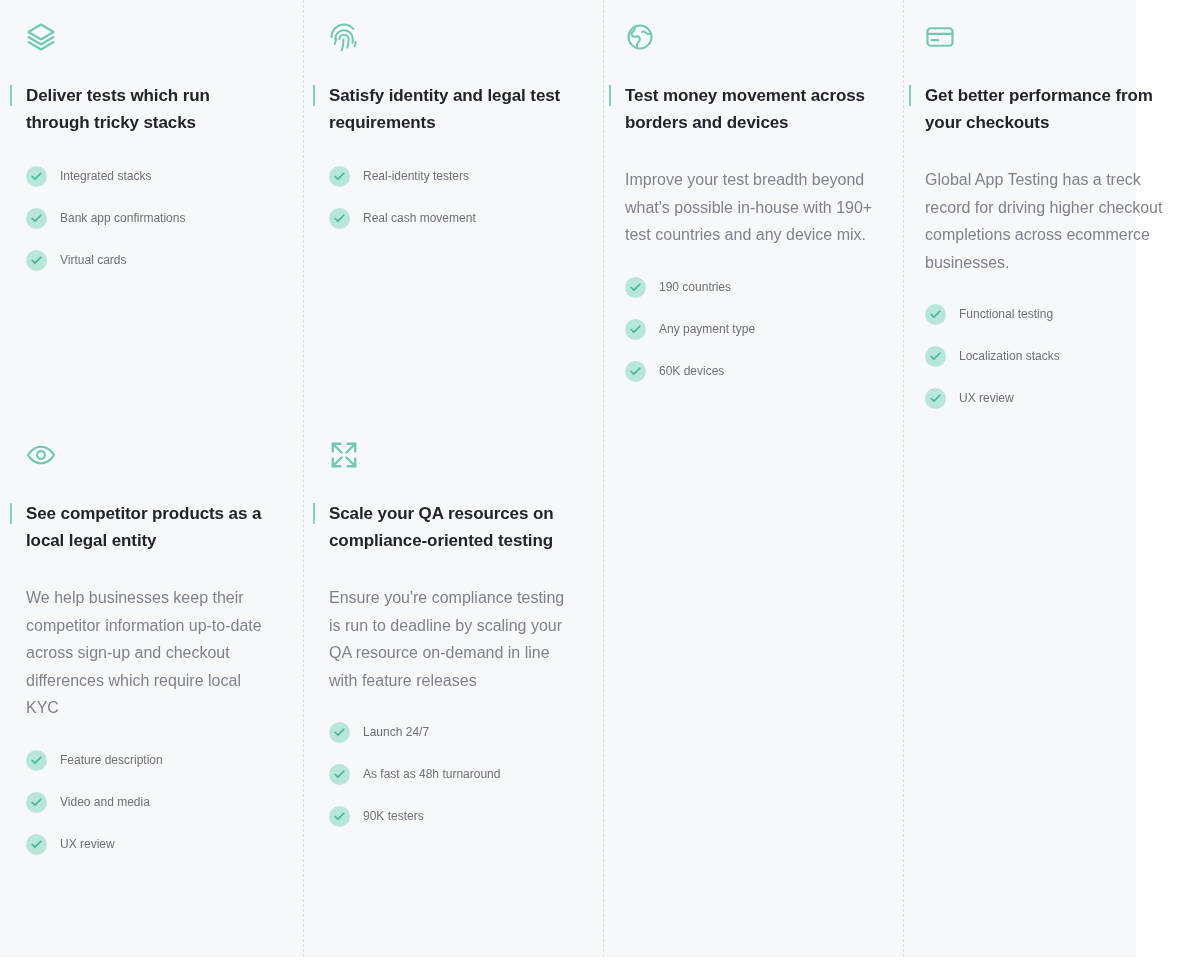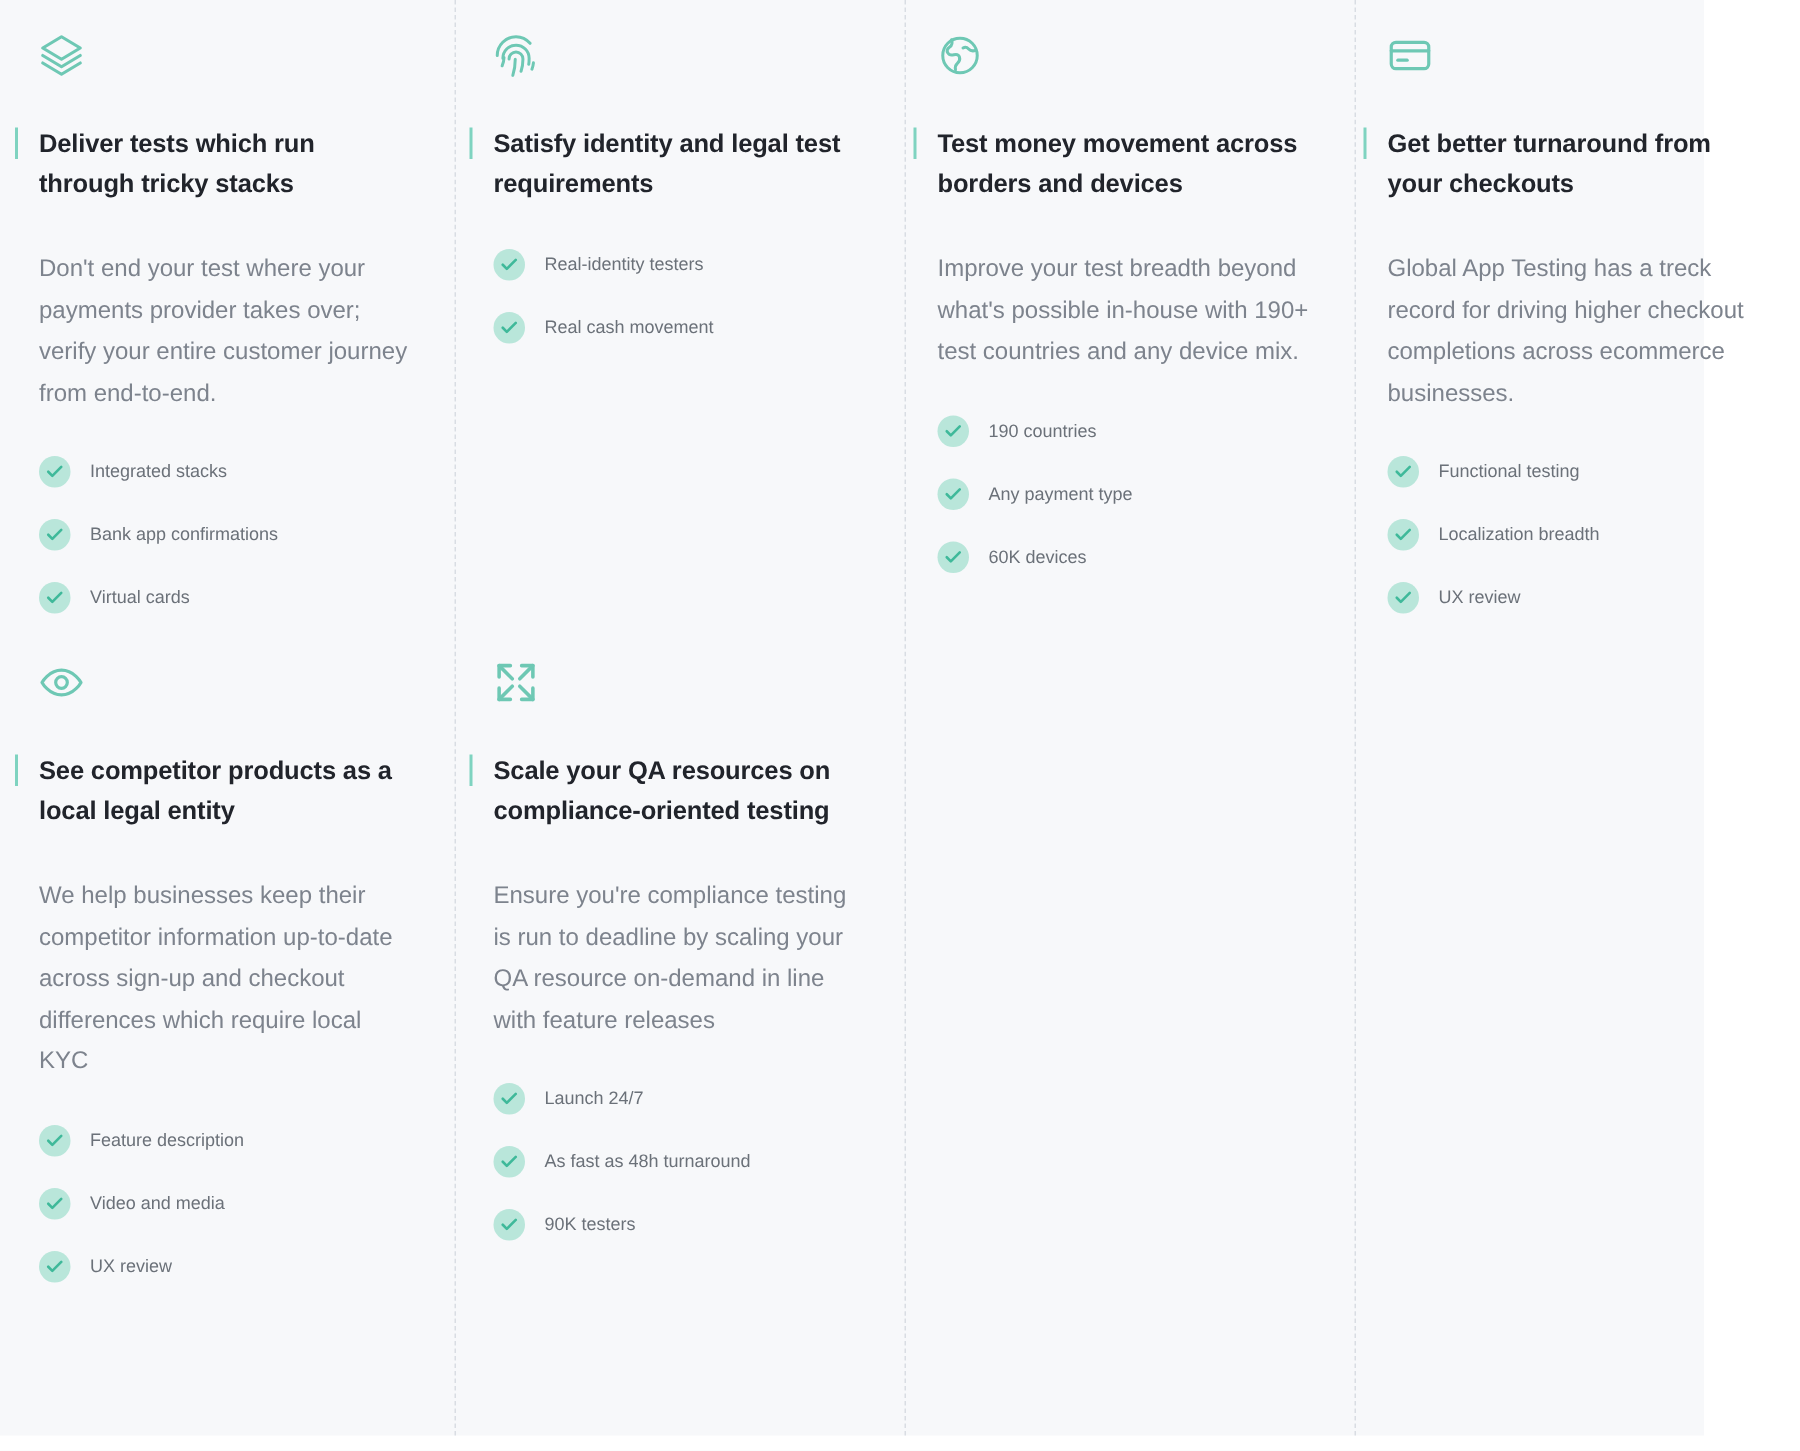--- a/index.html
+++ b/index.html
@@ -154,21 +154,20 @@
         <svg viewBox="0 0 24 24" fill="none" stroke="currentColor" stroke-width="1.7" stroke-linecap="round" stroke-linejoin="round">
           <polygon points="12 2 22 8 12 14 2 8 12 2"></polygon>
           <polyline points="2 12 12 18 22 12"></polyline>
           <polyline points="2 16 12 22 22 16"></polyline>
         </svg>
       </div>
       <div class="heading-wrap">
         <span class="accent-bar"></span>
         <h3 class="heading">Deliver tests which run through tricky stacks</h3>
       </div>
-      <p class="body-text">Don't end your test where your payments provider takes over; verify your entire customer journey from end-to-end.</p>
       <ul class="check-list">
         <li class="check-item">
           <span class="check-badge">
             <svg viewBox="0 0 24 24" fill="none" stroke="currentColor" stroke-width="3.2" stroke-linecap="round" stroke-linejoin="round">
                 <polyline points="20 6 9 17 4 12"></polyline>
               </svg>
           </span>
           <span class="check-label">Integrated stacks</span>
         </li>
         <li class="check-item">
@@ -269,39 +268,39 @@
     <div class="cell c4">
       <div class="feature-icon">
         <svg viewBox="0 0 24 24" fill="none" stroke="currentColor" stroke-width="1.7" stroke-linecap="round" stroke-linejoin="round">
           <rect x="2" y="5" width="20" height="14" rx="2.5"></rect>
           <line x1="2" y1="9.5" x2="22" y2="9.5"></line>
           <line x1="5.5" y1="14.5" x2="10.5" y2="14.5"></line>
         </svg>
       </div>
       <div class="heading-wrap">
         <span class="accent-bar"></span>
-        <h3 class="heading">Get better turnaround from your checkouts</h3>
+        <h3 class="heading">Get better performance from your checkouts</h3>
       </div>
       <p class="body-text">Global App Testing has a treck record for driving higher checkout completions across ecommerce businesses.</p>
       <ul class="check-list">
         <li class="check-item">
           <span class="check-badge">
             <svg viewBox="0 0 24 24" fill="none" stroke="currentColor" stroke-width="3.2" stroke-linecap="round" stroke-linejoin="round">
                 <polyline points="20 6 9 17 4 12"></polyline>
               </svg>
           </span>
           <span class="check-label">Functional testing</span>
         </li>
         <li class="check-item">
           <span class="check-badge">
             <svg viewBox="0 0 24 24" fill="none" stroke="currentColor" stroke-width="3.2" stroke-linecap="round" stroke-linejoin="round">
                 <polyline points="20 6 9 17 4 12"></polyline>
               </svg>
           </span>
-          <span class="check-label">Localization breadth</span>
+          <span class="check-label">Localization stacks</span>
         </li>
         <li class="check-item">
           <span class="check-badge">
             <svg viewBox="0 0 24 24" fill="none" stroke="currentColor" stroke-width="3.2" stroke-linecap="round" stroke-linejoin="round">
                 <polyline points="20 6 9 17 4 12"></polyline>
               </svg>
           </span>
           <span class="check-label">UX review</span>
         </li>
       </ul>

